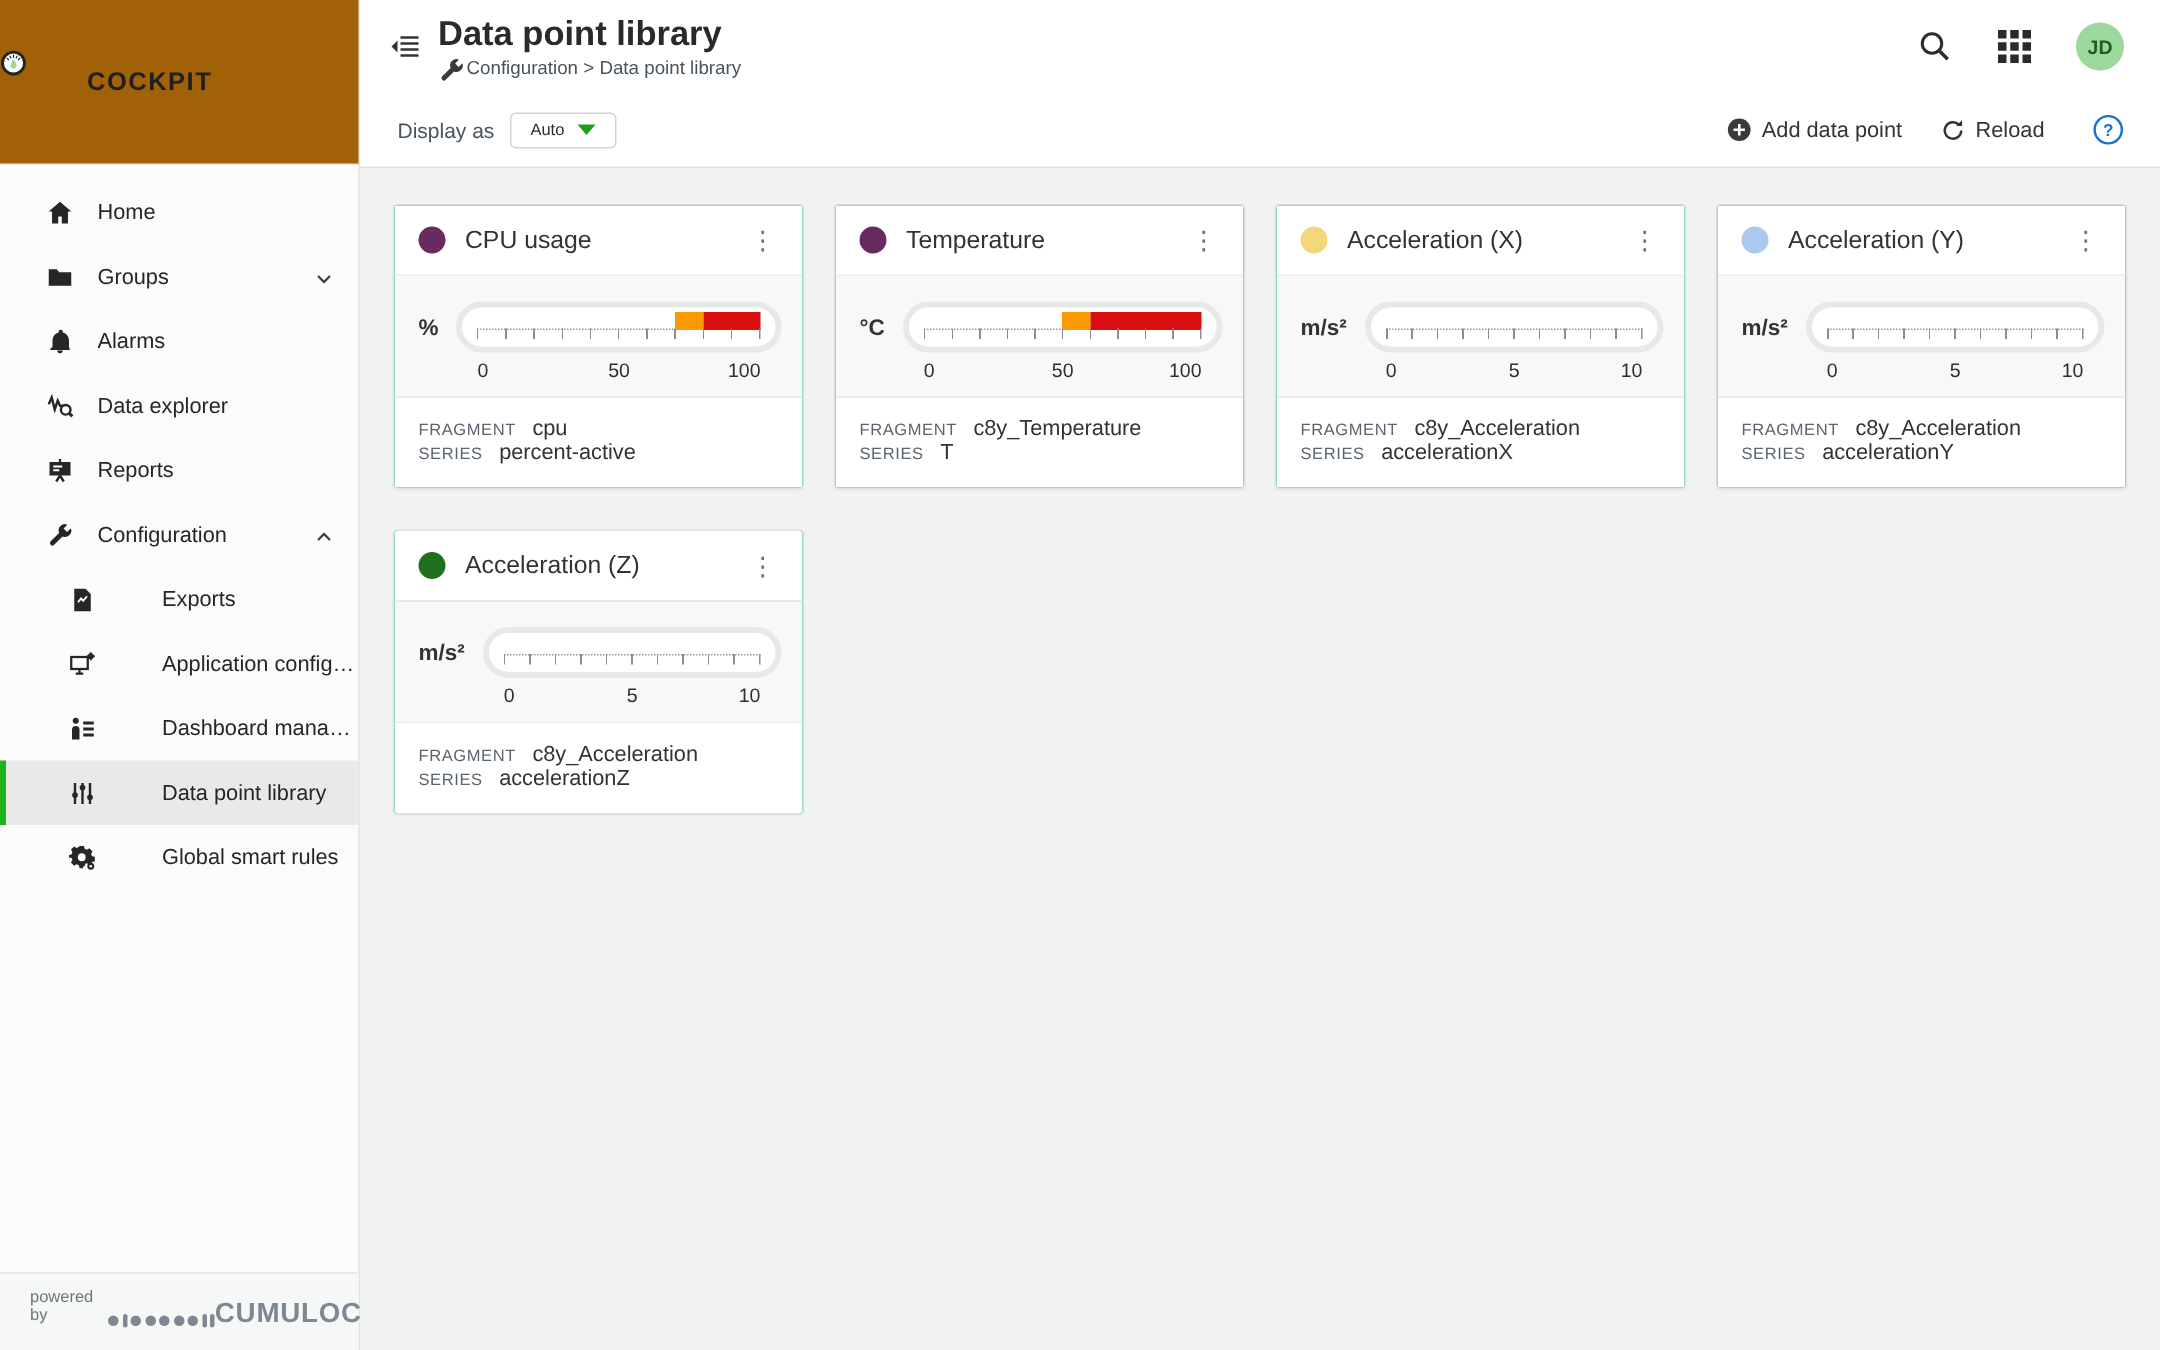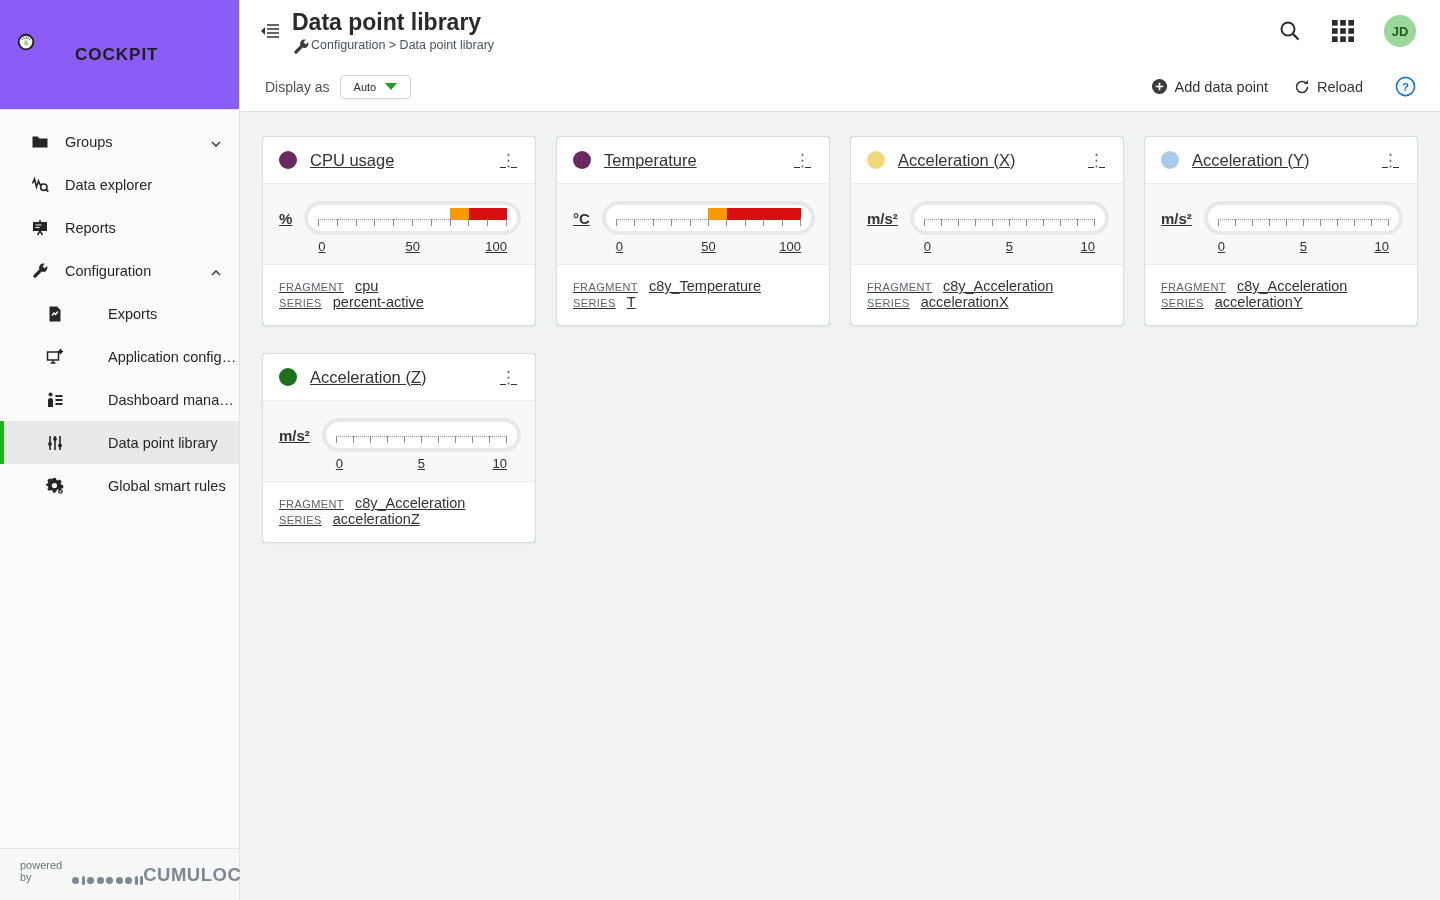--- a/index.html
+++ b/index.html
@@ -4,21 +4,21 @@
 <style>
   * { margin:0; padding:0; box-sizing:border-box; }
   html,body { width:1440px; height:900px; overflow:hidden;
     font-family:"Liberation Sans", sans-serif; background:#f1f2f2; color:#333; }
   .app { display:flex; width:1440px; height:900px; }
 
   
   .sidebar { width:240px; min-width:240px; height:900px; background:#fbfbfb;
     border-right:1px solid #e2e4e4; display:flex; flex-direction:column; }
   .brand { height:110px; border-bottom:1px solid #e6e8e8; display:flex;
-    align-items:center; padding-left:17px; gap:14px; background:#8b5cf6; }
+    align-items:center; gap:14px; background:#a16207; }
   .brand-name { font-size:17px; font-weight:bold; letter-spacing:1px; color:#1f1f1f; }
   .nav { flex:1; padding-top:10px; }
   .nav-item { display:flex; align-items:center; height:43px; padding-left:27px;
     border-left:4px solid transparent; gap:16px; font-size:14.5px; color:#262626;
     cursor:pointer; }
   .nav-item .lbl { white-space:nowrap; overflow:hidden; text-overflow:ellipsis; max-width:140px; }
   .nav-item.sub { padding-left:42px;gap:44px; }
   .nav-item.active { background:#e8eaea; border-left-color:#21b31c; }
   .nav-item .chev { margin-left:auto; margin-right:18px; }
   .icn { width:18px; height:18px; flex:0 0 18px; display:inline-block; }
@@ -59,21 +59,21 @@
   .ab-right { margin-left:auto; display:flex; align-items:center; gap:26px; }
   .textbtn { display:flex; align-items:center; gap:7px; border:none; background:none;
     font-size:14.5px; color:#333; cursor:pointer; font-family:inherit; }
   .helpbtn { margin-left:6px; }
 
   .content { flex:1; background:#f1f2f2; padding:24px 22px; overflow:hidden; }
   .cards { display:grid; grid-template-columns:repeat(4,1fr); gap:27px 20px; }
 
   
   .card { background:#14b8a6; border:1px solid #dcdede; border-radius:3px;
-    box-shadow:0 1px 2px rgba(0,0,0,.05); overflow:hidden;text-decoration:underline; }
+    box-shadow:0 1px 2px rgba(0,0,0,.05); overflow:hidden; }
   .card-head { display:flex; align-items:center; height:47px; padding:0 10px 0 16px;
     border-bottom:1px solid #ececec; background:#fff; }
   .dot { width:18px; height:18px; border-radius:50%; margin-right:13px; flex:0 0 18px; }
   .card-title { font-size:16.5px; color:#333; white-space:nowrap; overflow:hidden;
     text-overflow:ellipsis; }
   .kebab { margin-left:auto; border:none; background:none; color:#6f6f6f; font-size:17px;
     cursor:pointer; padding:4px 8px; line-height:1; }
   .card-gauge { background:#f7f8f8; border-bottom:1px solid #ececec;
     display:flex; align-items:flex-start; gap:12px; padding:17px 14px 10px 16px; }
   .unit { font-size:15px; font-weight:bold; color:#333; padding-top:9px; white-space:nowrap; }
@@ -117,29 +117,45 @@
           <path d="M24 17c-3.4 5.2-5.5 8.6-5.5 11.4a5.5 5.5 0 0 0 11 0C29.5 25.6 27.4 22.2 24 17z" fill="#a5d58d"></path>
         </svg>
       </span>
       <span class="brand-name">COCKPIT</span>
     </div>
 
     <nav class="nav">
       <div class="nav-item">
         <span class="icn">
           <svg viewBox="0 0 18 18">
+              <path fill="#262626" d="M9 1.5 1.5 8h2.2v8h4.1v-4.6h2.4V16h4.1V8h2.2z"></path>
+            </svg>
+        </span>
+        <span class="lbl">Home</span>
+      </div>
+      <div class="nav-item">
+        <span class="icn">
+          <svg viewBox="0 0 18 18">
               <path fill="#262626" d="M1.5 3.5h5.2l1.8 2h8v9h-15z"></path>
             </svg>
         </span>
         <span class="lbl">Groups</span>
         <span class="chev">
           <svg viewBox="0 0 10 6" width="10" height="6">
               <path d="M1 1l4 4 4-4" stroke="#444" stroke-width="1.6" fill="none"></path>
             </svg>
         </span>
+      </div>
+      <div class="nav-item">
+        <span class="icn">
+          <svg viewBox="0 0 18 18">
+              <path fill="#262626" d="M9 16.5c1 0 1.9-.8 1.9-1.9H7.1c0 1.1.9 1.9 1.9 1.9zm6-4.4V8.2c0-2.7-1.6-4.9-4.1-5.5v-.5a1.4 1.4 0 1 0-2.8 0v.5C5.6 3.3 4 5.5 4 8.2v3.9L2.5 13.6v.8h13v-.8z"></path>
+            </svg>
+        </span>
+        <span class="lbl">Alarms</span>
       </div>
       <div class="nav-item">
         <span class="icn">
           <svg viewBox="0 0 18 18" fill="none" stroke="#262626" stroke-width="1.6">
             <path d="M1.5 7.5 3.5 3l2 8 2-6 1.5 3.5h2"></path>
             <circle cx="12.8" cy="11.2" r="3.2"></circle>
               <path d="m15.2 13.6 2 2" stroke-width="2"></path>
           </svg>
         </span>
         <span class="lbl">Data explorer</span>

